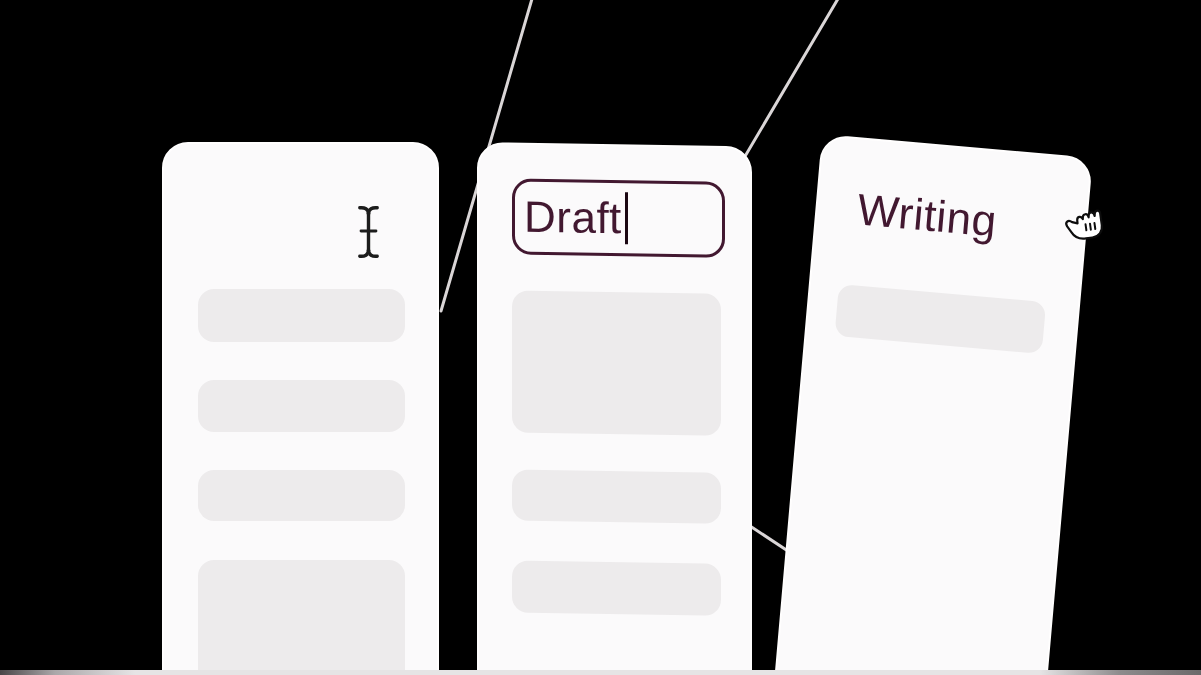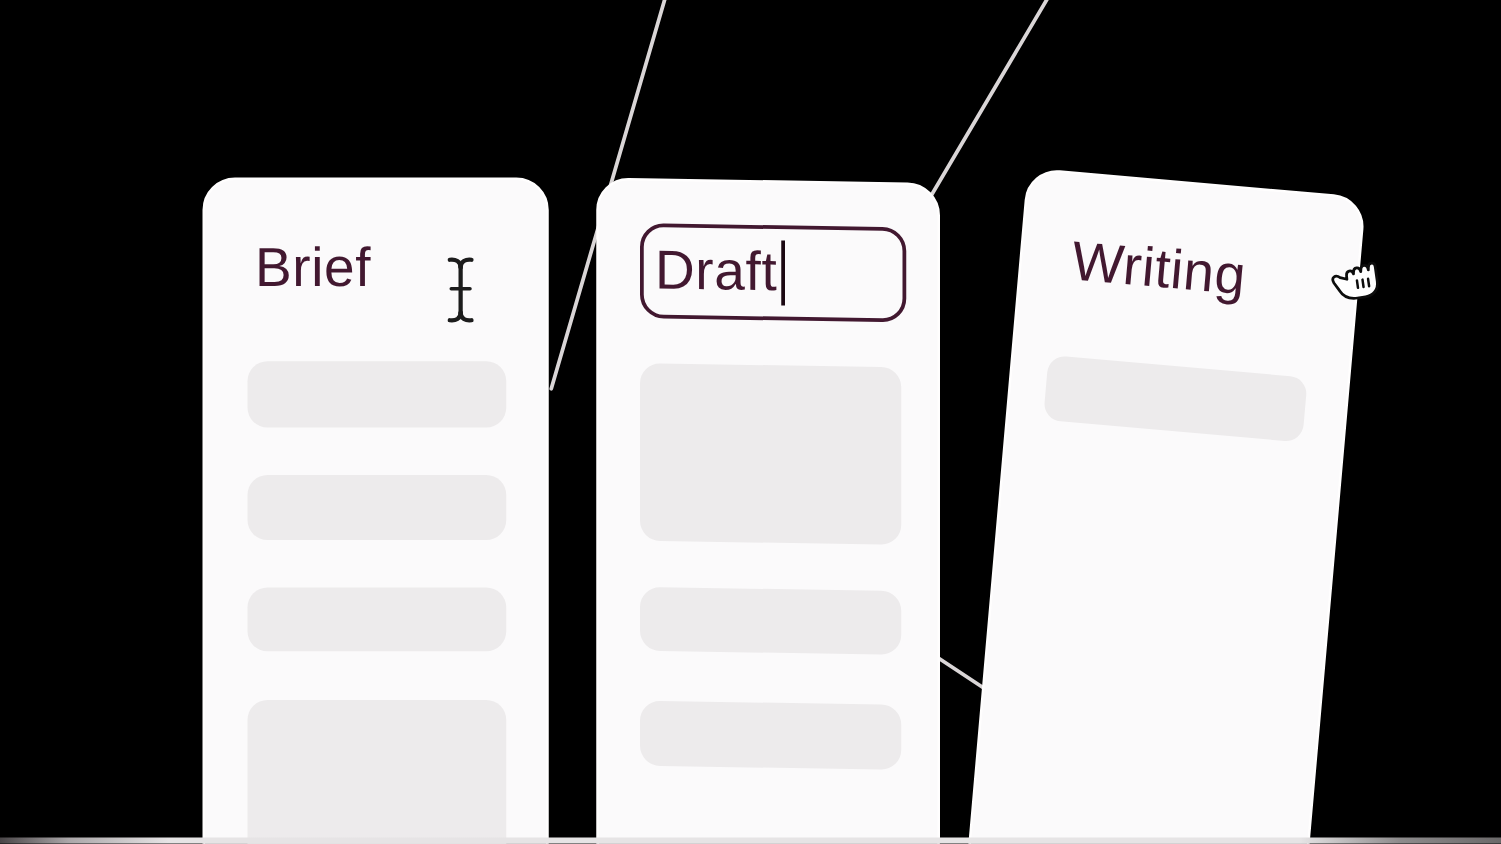--- a/index.html
+++ b/index.html
@@ -102,21 +102,20 @@
 </head>
 <body>
 
 <svg class="strings" viewBox="0 0 1201 675" xmlns="http://www.w3.org/2000/svg">
   <line x1="534" y1="-8" x2="441" y2="311" stroke="#dad6d7" stroke-width="3" stroke-linecap="round"></line>
   <line x1="842" y1="-8" x2="734" y2="175" stroke="#dad6d7" stroke-width="3" stroke-linecap="round"></line>
   <line x1="744" y1="522" x2="800" y2="559" stroke="#dad6d7" stroke-width="3" stroke-linecap="round"></line>
 </svg>
 
 <div class="card card-brief">
-  <div class="card-title">Brief</div>
   <div class="ph brief-ph1"></div>
   <div class="ph brief-ph2"></div>
   <div class="ph brief-ph3"></div>
   <div class="ph brief-ph4"></div>
 </div>
 
 <div class="card card-draft">
   <div class="title-input" role="textbox">
     <span class="value">Draft</span>
     <span class="caret"></span>

